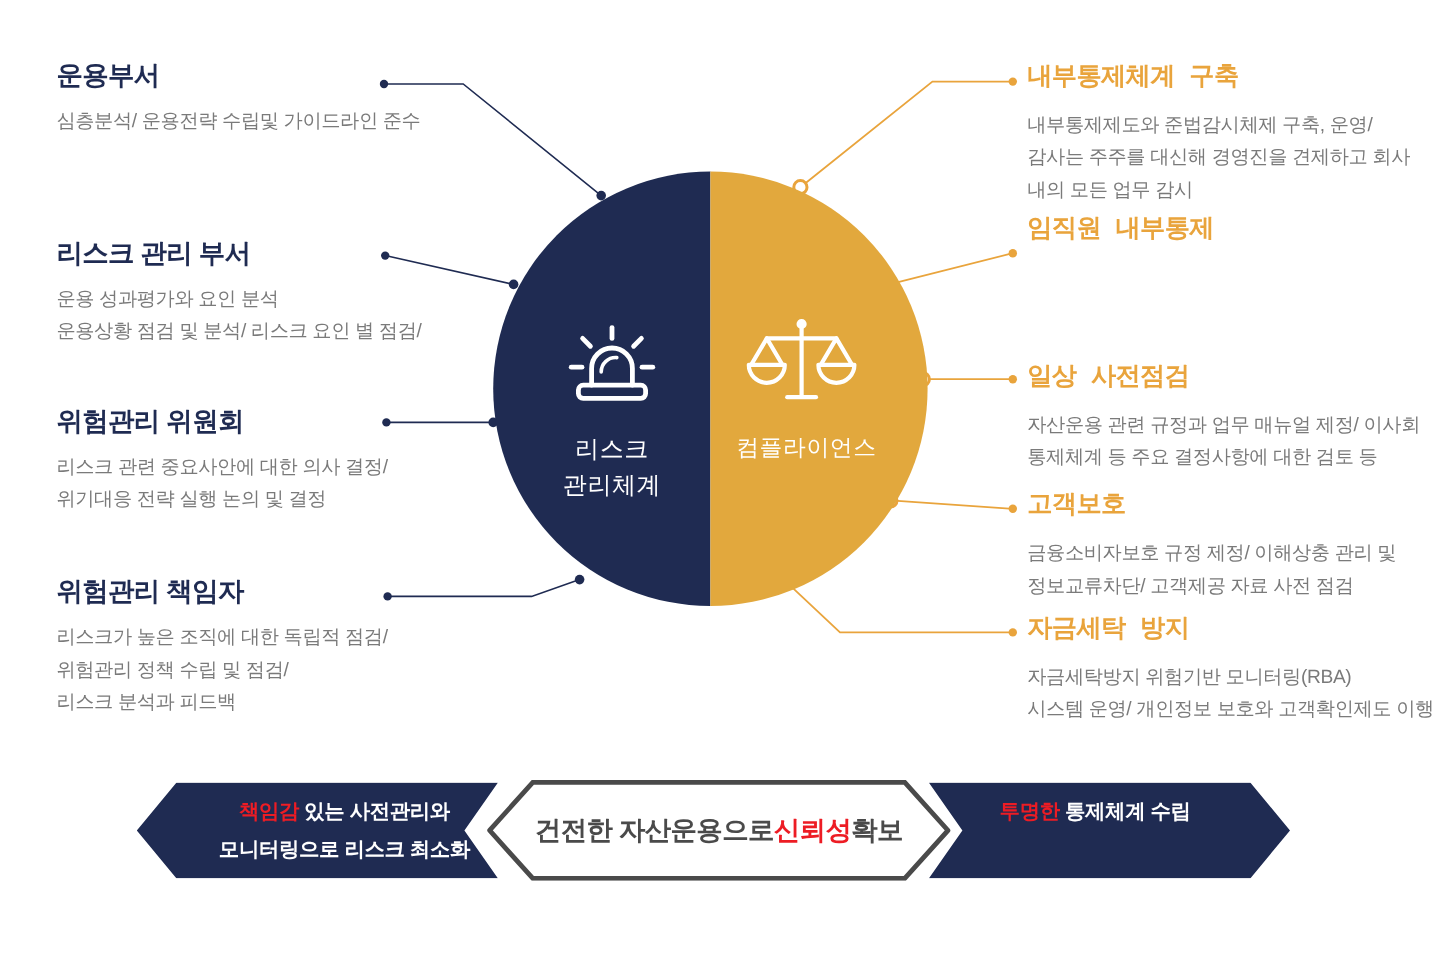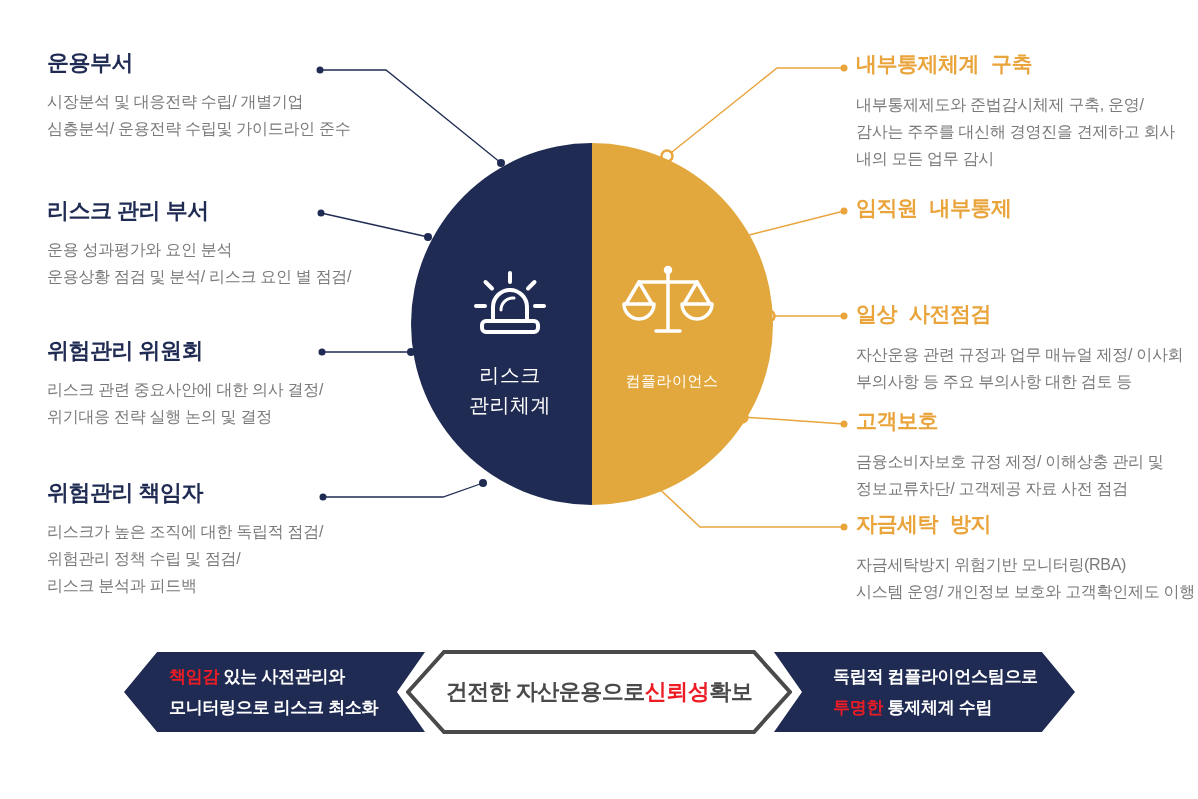--- a/index.html
+++ b/index.html
@@ -11,48 +11,47 @@
   .info-block{position:absolute;}
   .info-title{font-size:22px;font-weight:700;color:#1f2b52;letter-spacing:-0.5px;line-height:26px;}
   .info-title.gold{color:#e9a43c;font-size:21px;font-family:Liberation Mono, monospace;}
   .info-body{margin-top:12px;font-size:16px;color:#7a7a7a;line-height:27px;letter-spacing:-0.3px;}
   
   .half{position:absolute;top:143px;width:181px;height:362px;}
   .half.left{left:411px;background:#1f2b52;border-radius:181px 0 0 181px;}
   .half.right{left:592px;background:#e2a83d;border-radius:0 181px 181px 0;}
   .circle-label{position:absolute;text-align:center;color:#ffffff;font-weight:400;}
   .circle-label.l{left:420px;top:360px;width:180px;font-size:20px;line-height:30px;letter-spacing:0.5px;}
-  .circle-label.r{left:582px;top:372px;width:180px;font-size:15px;letter-spacing:0.5px;}
+  .circle-label.r{left:582px;top:360px;width:180px;font-size:19px;letter-spacing:0.5px;}
   .icon-svg{position:absolute;}
   
   .overlay{position:absolute;left:0;top:0;pointer-events:none;}
   .conn-navy{stroke:#1f2b52;stroke-width:1.3;fill:none;}
   .conn-gold{stroke:#e9a43c;stroke-width:1.5;fill:none;}
   .dot-navy{fill:#1f2b52;}
   .dot-gold{fill:#e9a43c;}
   .ring-gold{fill:#ffffff;stroke:#e9a43c;stroke-width:2.5;}
   
   .ribbon{position:absolute;top:652px;width:301px;height:80px;background:#1f2b52;color:#ffffff;
           font-size:17px;font-weight:700;line-height:31px;letter-spacing:-0.3px;box-sizing:border-box;padding-top:9px;}
-  .ribbon.left{left:124px;clip-path:polygon(0% 50%, 11% 0%, 100% 0%, 90.7% 50%, 100% 100%, 11% 100%);padding-left:45px;}
+  .ribbon.left{left:114px;clip-path:polygon(0% 50%, 11% 0%, 100% 0%, 90.7% 50%, 100% 100%, 11% 100%);padding-left:45px;text-align:center;}
   .ribbon.right{left:774px;clip-path:polygon(0% 0%, 89% 0%, 100% 50%, 89% 100%, 0% 100%, 9.3% 50%);padding-left:59px;}
   .center-box-svg{position:absolute;left:406px;top:650px;}
   .center-box-text{position:absolute;left:406px;top:650px;width:386px;height:84px;display:flex;
                    align-items:center;justify-content:center;font-size:22px;font-weight:700;color:#4a4a4a;letter-spacing:-0.5px;}
   .red{color:#ed1c24;}
 </style>
 </head>
 <body>
 
 <div class="canvas">
 
   <div class="info-block" style="left:47px;top:50px;">
     <div class="info-title">운용부서</div>
     <div class="info-body">
-      <div>시장분석 및 대응전략 수립/ 개별기업</div>
       <div>심층분석/ 운용전략 수립및 가이드라인 준수</div>
     </div>
   </div>
 
   <div class="info-block" style="left:47px;top:198px;">
     <div class="info-title">리스크 관리 부서</div>
     <div class="info-body">
       <div>운용 성과평가와 요인 분석</div>
       <div>운용상황 점검 및 분석/ 리스크 요인 별 점검/</div>
     </div>
@@ -77,29 +76,29 @@
 
   <div class="info-block" style="left:856px;top:53px;">
     <div class="info-title gold">내부통제체계 구축</div>
     <div class="info-body">
       <div>내부통제제도와 준법감시체제 구축, 운영/</div>
       <div>감사는 주주를 대신해 경영진을 견제하고 회사</div>
       <div>내의 모든 업무 감시</div>
     </div>
   </div>
 
-  <div class="info-block" style="left:856px;top:197px;">
+  <div class="info-block" style="left:856px;top:180px;">
     <div class="info-title gold">임직원 내부통제</div>
   </div>
 
   <div class="info-block" style="left:856px;top:303px;">
     <div class="info-title gold">일상 사전점검</div>
     <div class="info-body">
       <div>자산운용 관련 규정과 업무 매뉴얼 제정/ 이사회</div>
-      <div>부의사항 등 주요 부의사항 대한 검토 등</div>
+      <div>통제체계 등 주요 결정사항에 대한 검토 등</div>
     </div>
   </div>
 
   <div class="info-block" style="left:856px;top:410px;">
     <div class="info-title gold">고객보호</div>
     <div class="info-body">
       <div>금융소비자보호 규정 제정/ 이해상충 관리 및</div>
       <div>정보교류차단/ 고객제공 자료 사전 점검</div>
     </div>
   </div>
@@ -205,17 +204,16 @@
   <svg class="center-box-svg" width="386" height="84" viewBox="0 0 386 84">
     <polygon points="2,42 38,2 348,2 384,42 348,82 38,82" fill="#ffffff" stroke="#4a4a4a" stroke-width="4"></polygon>
   </svg>
   <div class="center-box-text">
     <span>건전한 자산운용으로 </span>
       <span class="red">신뢰성</span>
       <span> 확보</span>
   </div>
 
   <div class="ribbon right">
-    <div>독립적 컴플라이언스팀으로</div>
     <div><span class="red">투명한</span><span> 통제체계 수립</span></div>
   </div>
 
 </div>
 
 </body></html>

